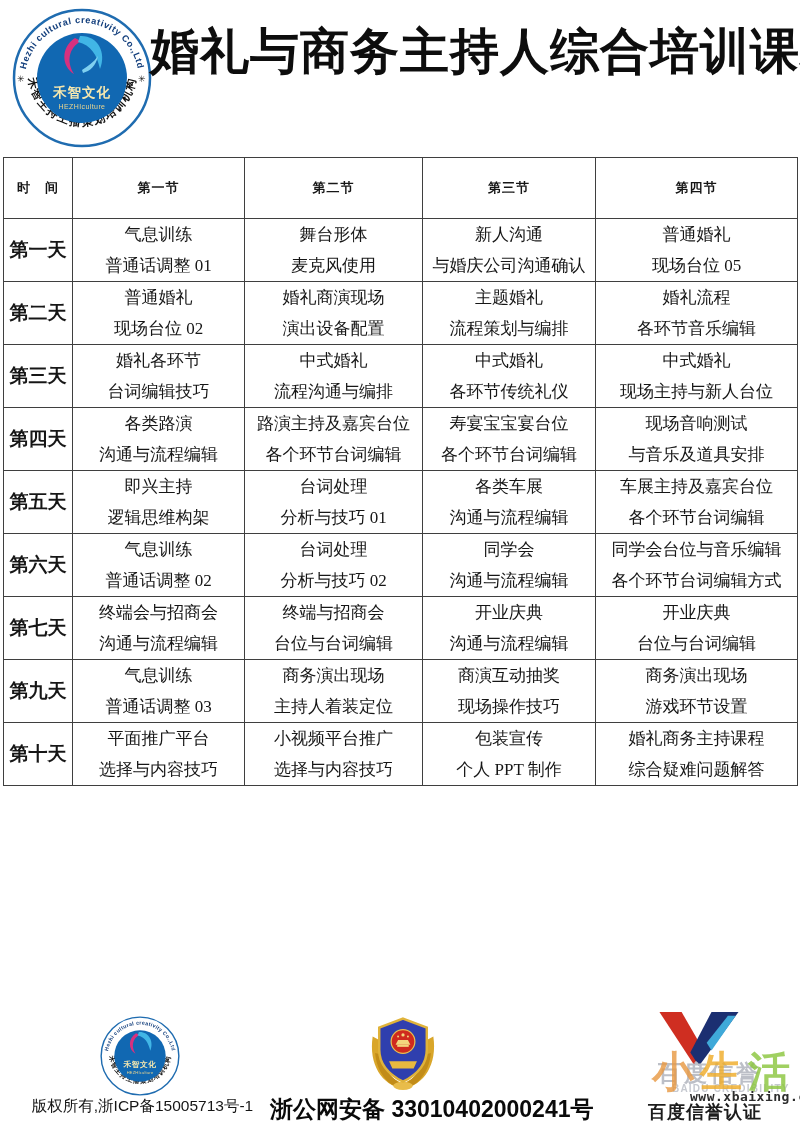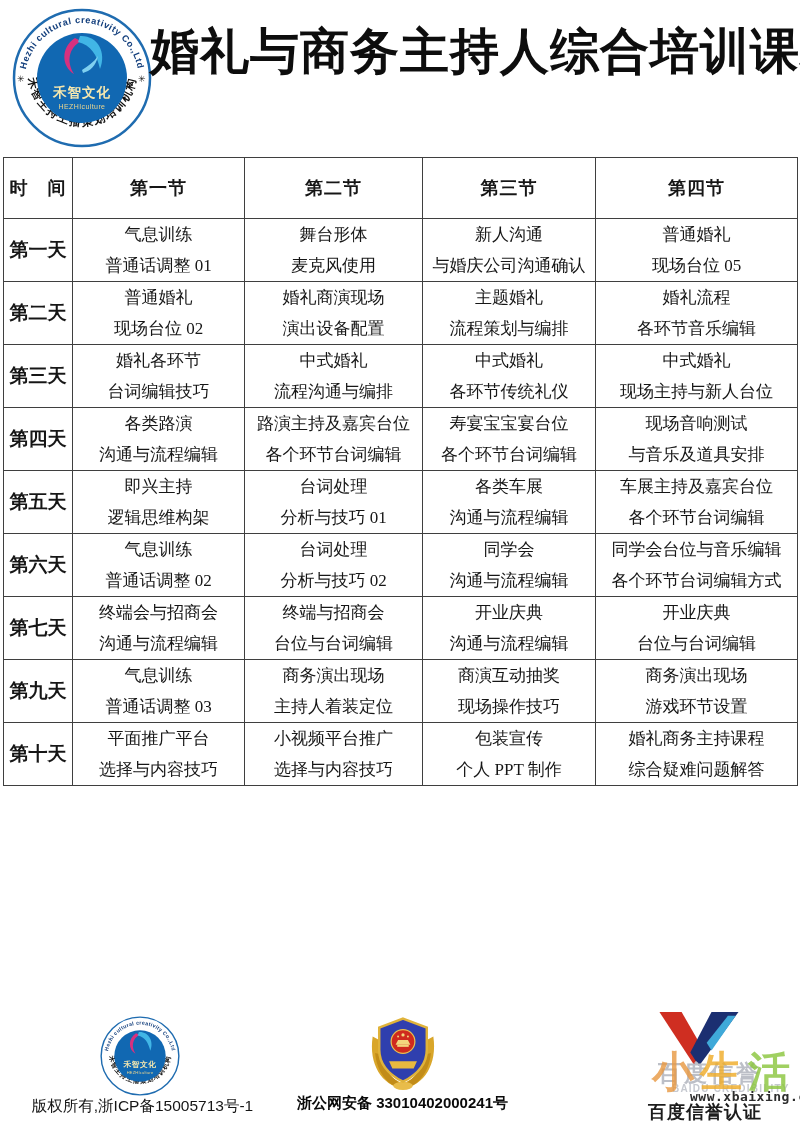--- a/index.html
+++ b/index.html
@@ -27,35 +27,35 @@
   .table-wrap { position:absolute; left:3px; top:157px; width:794px; }
   table.course-table {
     width:794px; border-collapse:collapse; table-layout:fixed;
     font-family:"Liberation Serif","DejaVu Serif",serif; color:#161616;
   }
   .course-table th, .course-table td {
     border:1px solid #3f3f3f; text-align:center; vertical-align:middle;
     background:#fff; padding:0 2px;
   }
   .course-table thead tr { height:61px; }
-  .course-table thead th { font-size:18px; font-weight:600; letter-spacing:1px; }
+  .course-table thead th { font-size:13px; font-weight:600; letter-spacing:1px; }
   .course-table tbody tr { height:55px; }
   .course-table tbody th { font-size:19px; font-weight:600; }
   .course-table tbody td { font-size:17px; }
   .cell-line { line-height:31px; white-space:nowrap; }
   
   .footer-logo { position:absolute; left:100px; top:1016px; width:80px; height:80px; }
   .copyright {
     position:absolute; left:30px; top:1096px; width:225px; text-align:center;
     font-size:15.5px; font-weight:400; color:#151515; white-space:nowrap;
   }
   .police-badge { position:absolute; left:362px; top:1011px; width:82px; height:84px; }
   .police-text {
     position:absolute; left:270px; top:1094px; width:265px; text-align:center;
-    font-size:15px; font-weight:700; color:#0a0a0a; white-space:nowrap;
+    font-size:23px; font-weight:700; color:#0a0a0a; white-space:nowrap;
   }
   .baidu-v { position:absolute; left:652px; top:1012px; width:92px; height:54px; }
   .baidu-label {
     position:absolute; left:634px; top:1058px; width:130px; text-align:left;
     font-size:23px; font-weight:700; color:#bcbfc7; letter-spacing:3px; white-space:nowrap;margin-left:24px;
   }
   .baidu-sub {
     position:absolute; left:637px; top:1083px; font-size:10px; color:#c6c9d0;
     letter-spacing:1.2px; font-weight:600; white-space:nowrap;padding-left:35px;
   }

